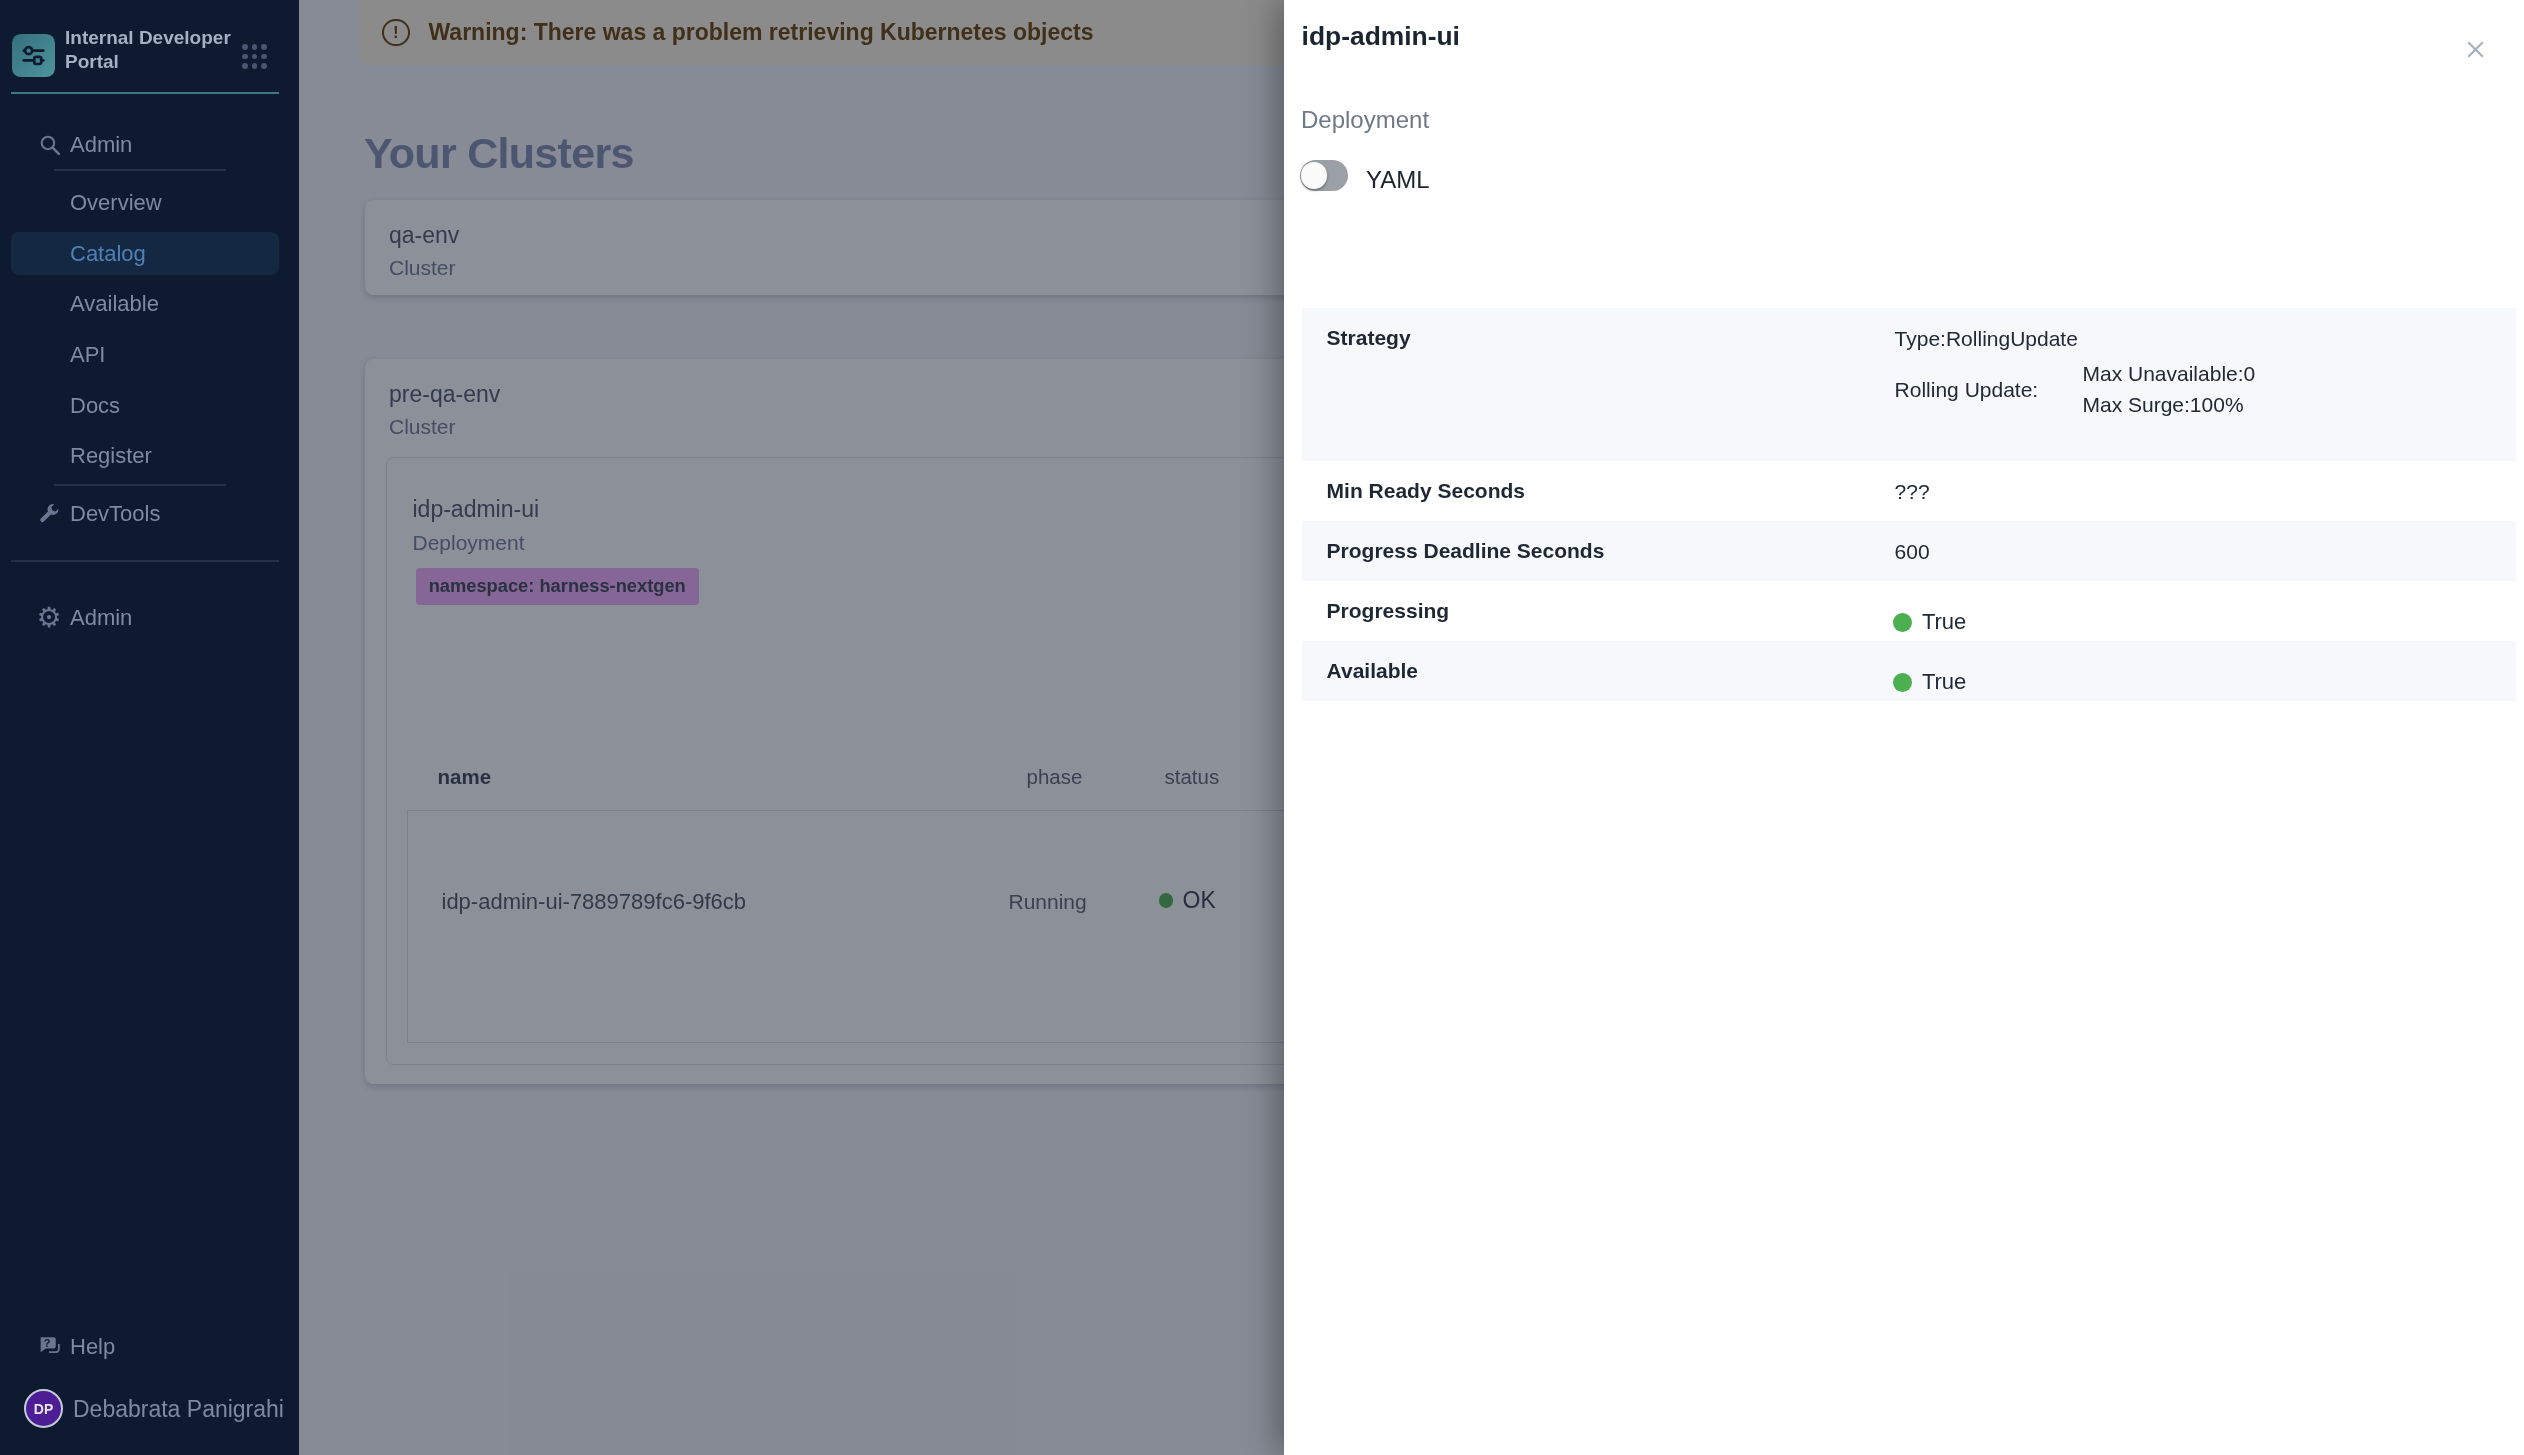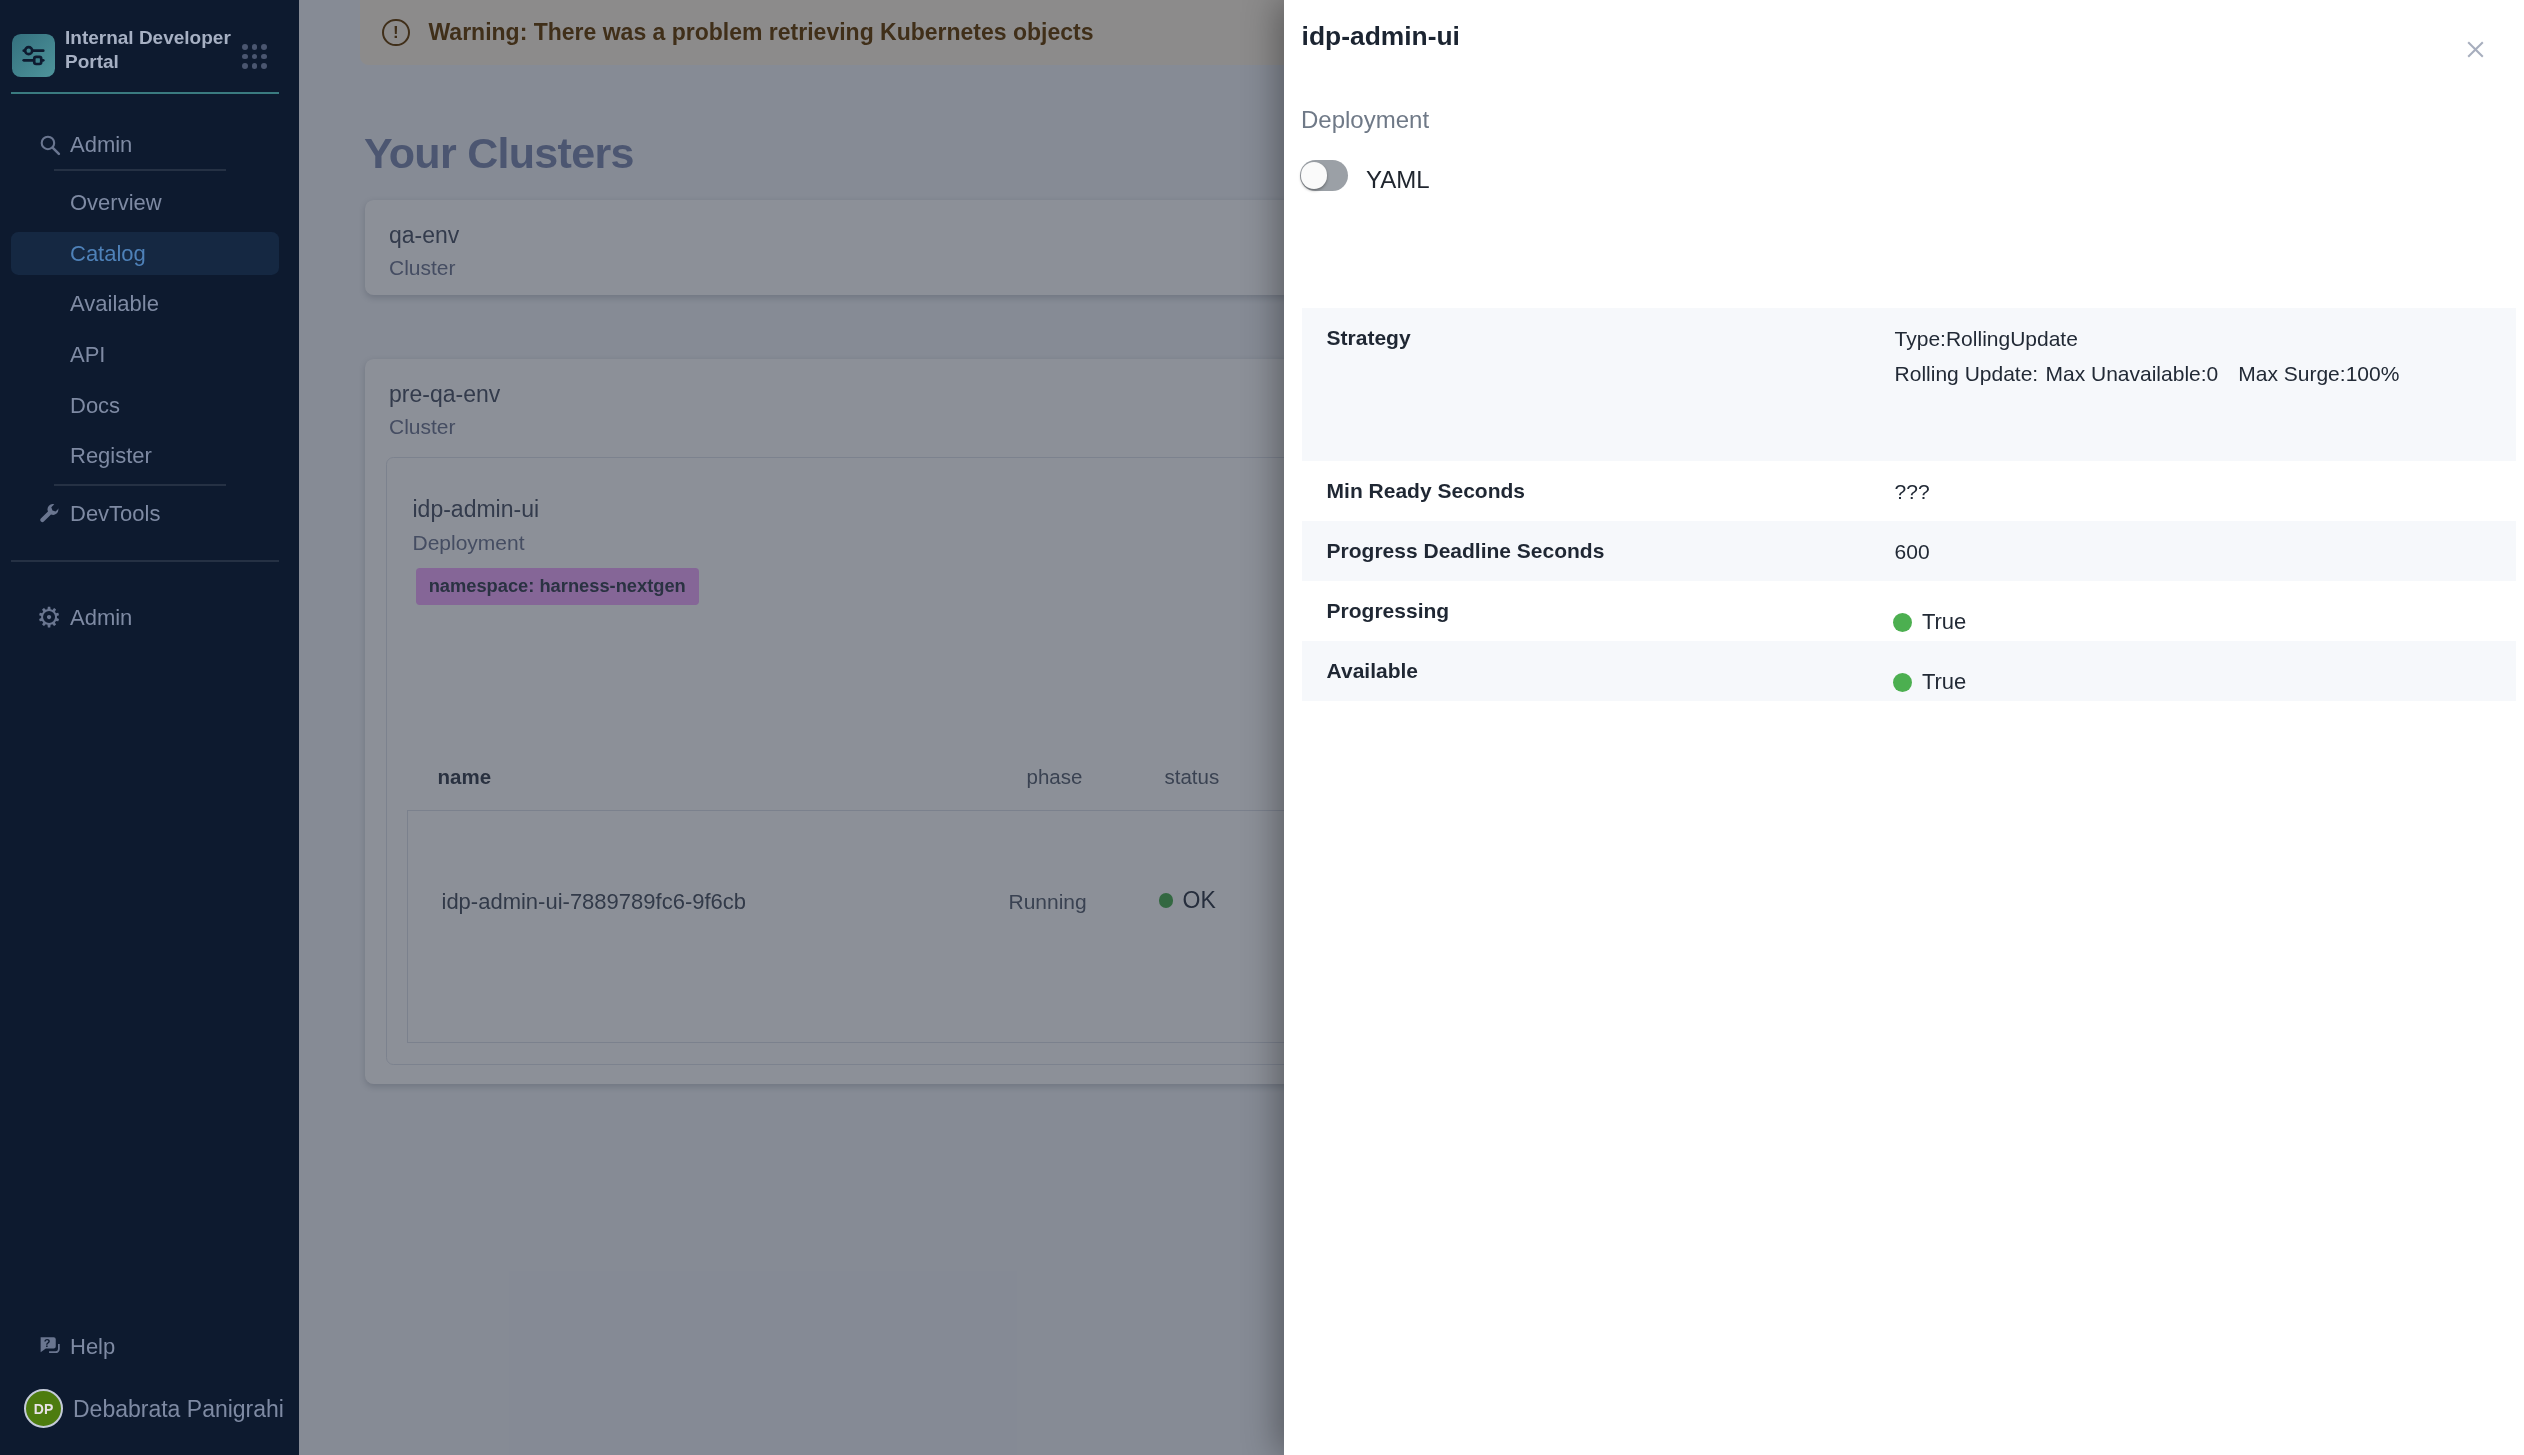--- a/index.html
+++ b/index.html
@@ -18,21 +18,21 @@
   .nav-item{position:absolute;left:11px;width:268px;height:43px;display:flex;align-items:center;
     color:#7E8AA3;font-size:22px;cursor:pointer;border-radius:7.3px;}
   .nav-item .nav-icon{position:absolute;left:24px;width:28px;display:flex;align-items:center;justify-content:center;}
   .nav-item .nav-label{margin-left:59px;white-space:nowrap;}
   .nav-item.active{background:#152842;color:#4E81B8;}
   .nav-divider{position:absolute;height:1.5px;background:rgba(255,255,255,0.10);}
   .nav-divider.inset{left:54px;width:172px;}
   .nav-divider.full{left:11px;width:268px;}
   .gear-glyph{font-size:28px;line-height:28px;color:#6A7690;}
   .avatar{position:absolute;left:24px;top:1389px;width:35px;height:35px;border-radius:50%;
-    background:#4d7c0f;border:2.2px solid #C4CBD8;display:flex;align-items:center;justify-content:center;
+    background:#4c1d95;border:2.2px solid #C4CBD8;display:flex;align-items:center;justify-content:center;
     color:#E8E3E6;font-size:14px;font-weight:bold;cursor:pointer;}
   .user-name{position:absolute;left:73px;top:1396px;font-size:23px;color:#7E8AA3;cursor:pointer;white-space:nowrap;}
   
   .content{position:absolute;left:299px;top:0;right:0;height:100%;background:#F2F4F8;overflow:hidden;z-index:1;}
   .overlay{position:absolute;left:299px;top:0;right:0;height:100%;background:rgba(25,33,50,0.5);z-index:7;}
   .banner{position:absolute;left:61px;top:0;width:1100px;height:65px;background:#FFF4E5;
     border-radius:0 0 8.8px 8.8px;display:flex;align-items:center;color:#663C00;}
   .warn-icon{margin-left:22px;width:23.5px;height:23.5px;border:2.2px solid #663C00;border-radius:50%;
     flex:none;display:flex;align-items:center;justify-content:center;font-weight:bold;font-size:17px;}
   .banner-text{margin-left:19px;font-size:23px;font-weight:bold;}
@@ -68,21 +68,21 @@
   .toggle .track{position:absolute;left:0;top:0;width:48px;height:31px;border-radius:15.4px;background:#9BA0A6;}
   .toggle .thumb{position:absolute;left:0.7px;top:2.2px;width:26.4px;height:26.4px;border-radius:50%;background:#FAFAFA;
     box-shadow:0 1.5px 2.9px rgba(0,0,0,0.35);}
   .toggle-label{position:absolute;left:82px;top:166px;font-size:24px;color:#20262F;}
   .mrow{position:absolute;left:17.6px;width:1214px;}
   .mrow.striped{background:#F6F8FB;}
   .mlabel{position:absolute;left:25px;top:17.6px;font-size:21px;font-weight:bold;color:#1F2733;white-space:nowrap;}
   .mvalue{position:absolute;left:593px;top:19px;font-size:21px;color:#222A36;}
   .type-line{position:absolute;left:593px;top:19px;font-size:21px;color:#222A36;white-space:nowrap;}
   .rolling{position:absolute;left:593px;top:54px;display:flex;align-items:center;gap:7.3px;font-size:21px;color:#222A36;}
-  .rvals{display:flex;flex-direction:row;gap:20px;white-space:nowrap;}
+  .rvals{display:flex;flex-direction:column;gap:7px;white-space:nowrap;margin-left:37px;}
   .vflex{position:absolute;left:591px;top:16px;display:flex;align-items:center;gap:10.3px;font-size:22px;color:#222A36;margin-top:12px;}
   .status-dot{width:19px;height:19px;border-radius:50%;background:#4CAF50;flex:none;}
 </style>
 </head>
 <body>
 
 <nav class="sidebar">
   <div class="logo-mark">
     <svg width="29" height="29" viewBox="0 0 24 24">
       <line x1="4" y1="8" x2="20" y2="8" stroke="#0E1B30" stroke-width="2.4" stroke-linecap="round"></line>

